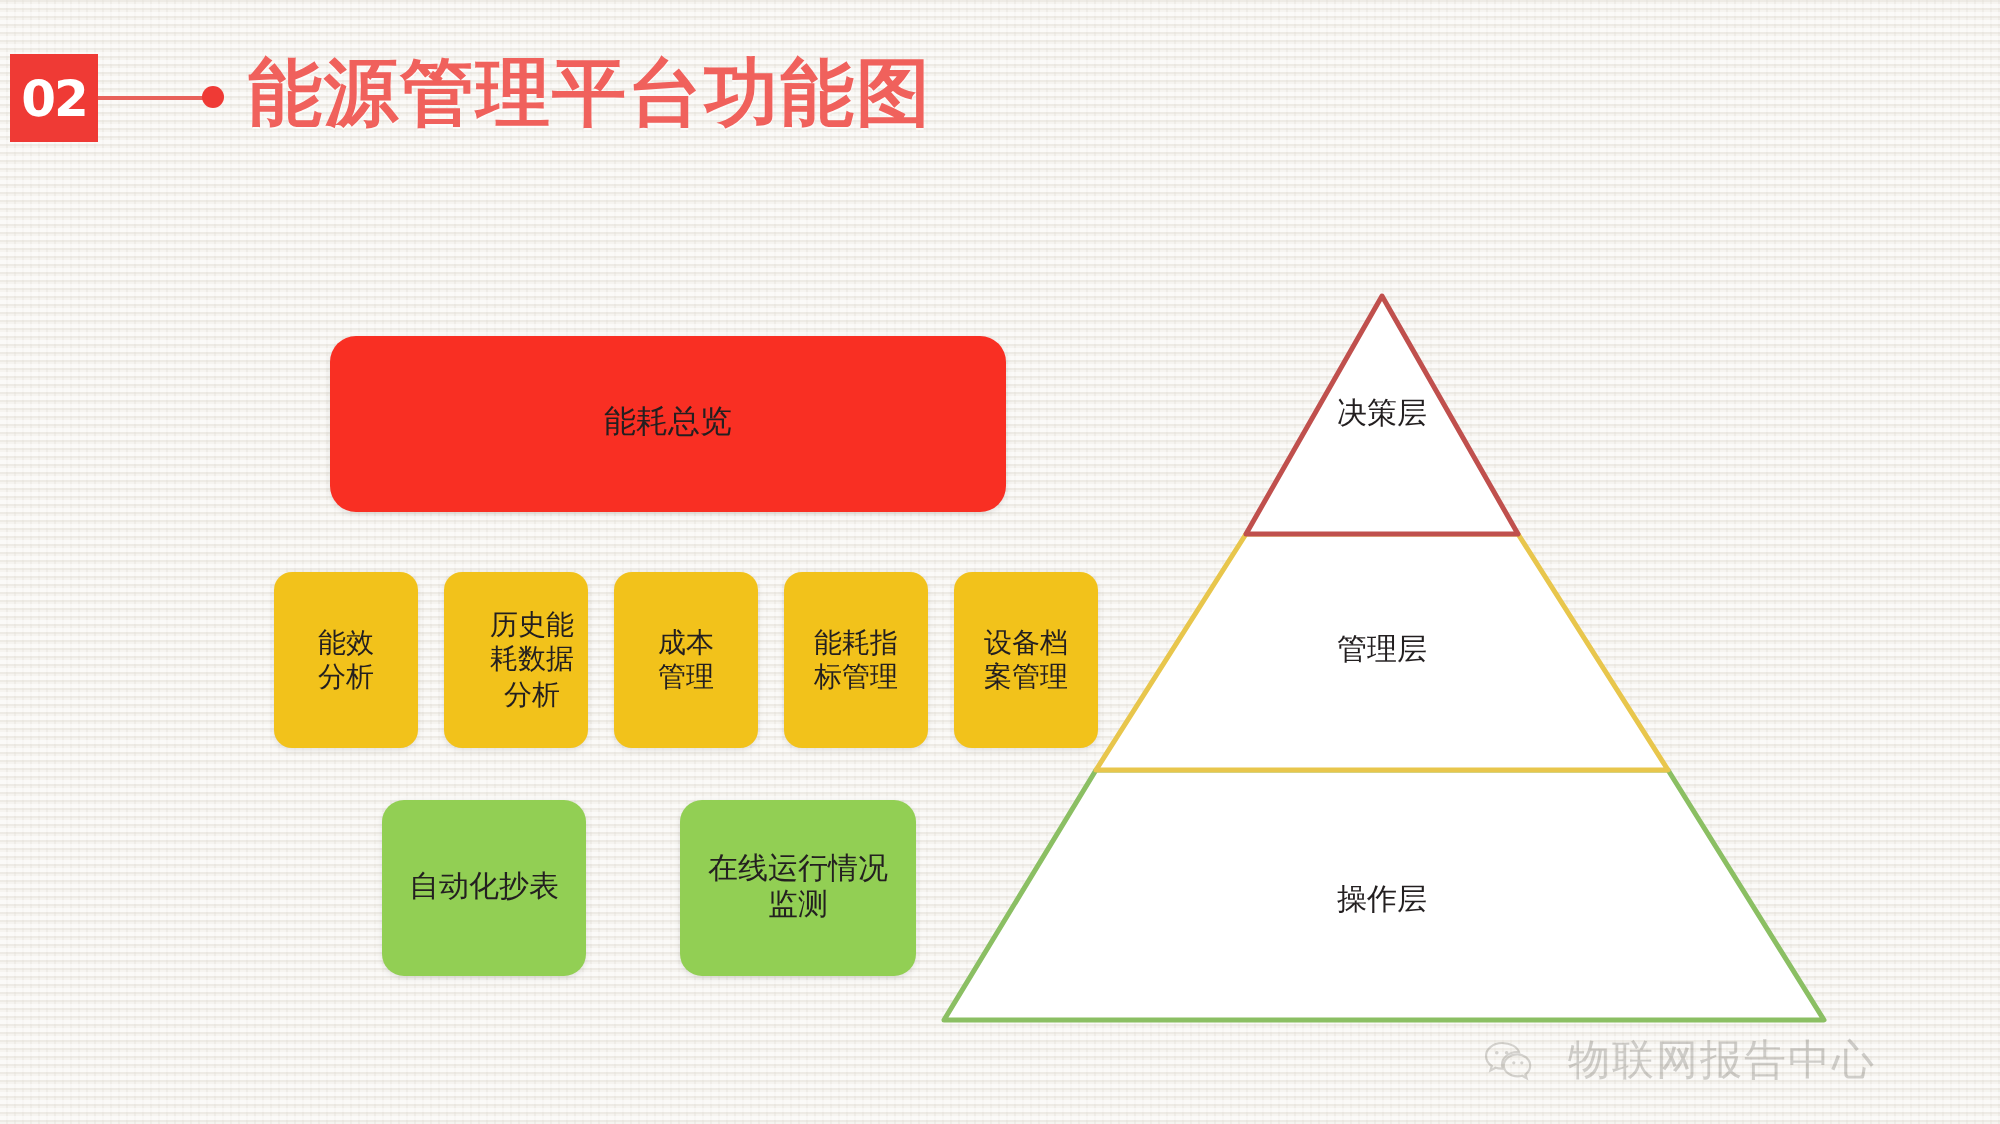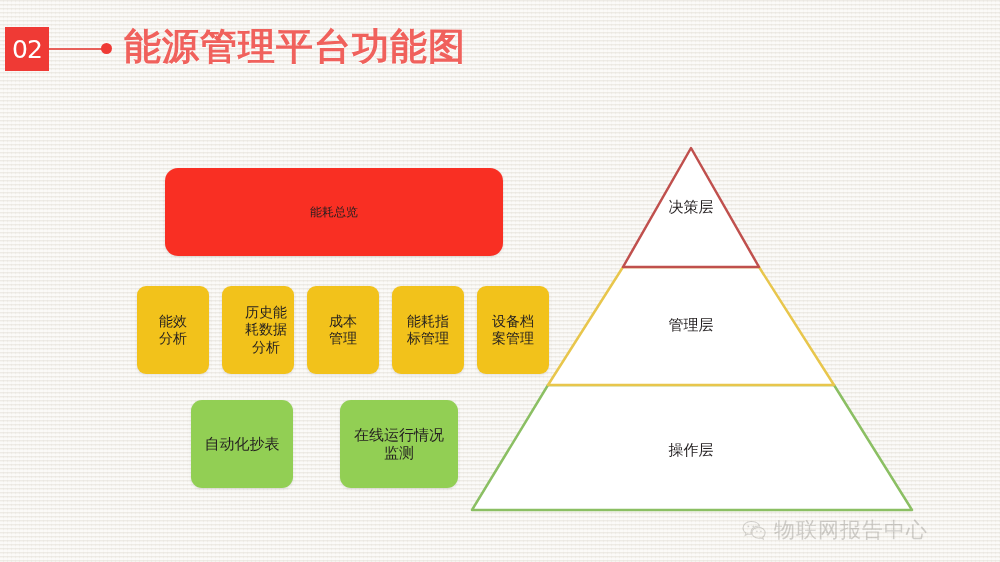--- a/index.html
+++ b/index.html
@@ -37,21 +37,21 @@
   
   #header-number-badge {
     position: absolute;
     left: 5px;
     top: 27px;
     width: 44px;
     height: 44px;
     background: #ef3a35;
     color: #ffffff;
     font-size: 25px;
-    font-weight: normal;
+    font-weight: bold;
     font-family: "DejaVu Sans", sans-serif;
     display: flex;
     align-items: center;
     justify-content: center;
     letter-spacing: -1px;
   }
   #header-connector-line {
     position: absolute;
     left: 49px;
     top: 48px;
@@ -93,21 +93,21 @@
     box-shadow: 0 1px 3px rgba(0,0,0,0.10);
   }
 
   #box-overview {
     left: 165px;
     top: 168px;
     width: 338px;
     height: 88px;
     background: #f92f23;
     border-radius: 13px;
-    font-size: 12px;
+    font-size: 16px;
   }
 
   .fn-box-yellow {
     top: 286px;
     width: 72px;
     height: 88px;
     background: #f2c21b;
     border-radius: 9px;
     font-size: 14px;
     padding: 0 4px;
@@ -153,21 +153,21 @@
   #tier-label-management { left: 236px; top: 190px; text-align: center; }
   #tier-label-operation { left: 236px; top: 315px; }
 
   
   #watermark {
     position: absolute;
     left: 742px;
     top: 516px;
     display: flex;
     align-items: center;
-    gap: 7px;
+    gap: 17px;
     opacity: 0.30;
   }
   #watermark-icon {
     width: 25px;
     height: 21px;
     position: relative;
   }
   #watermark-text {
     font-size: 21px;
     color: #6d6a63;

